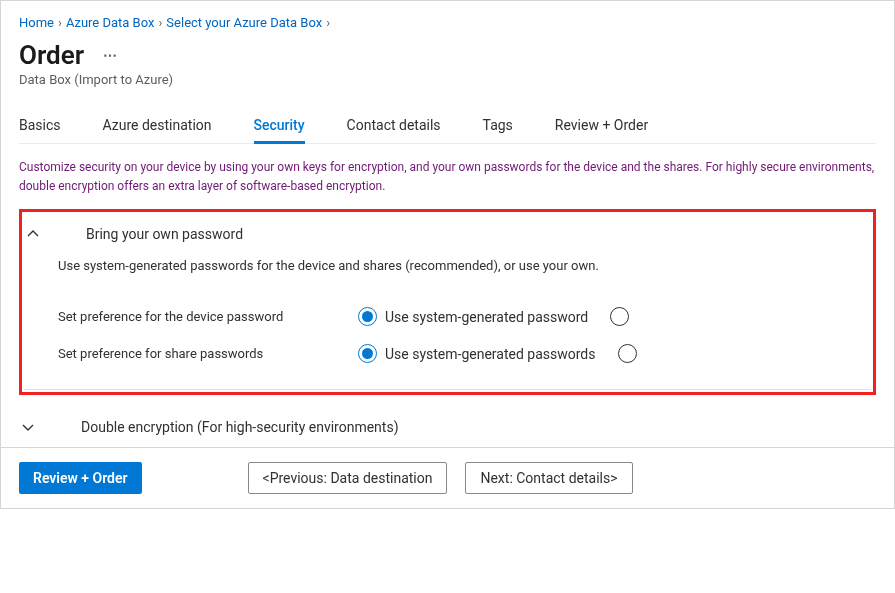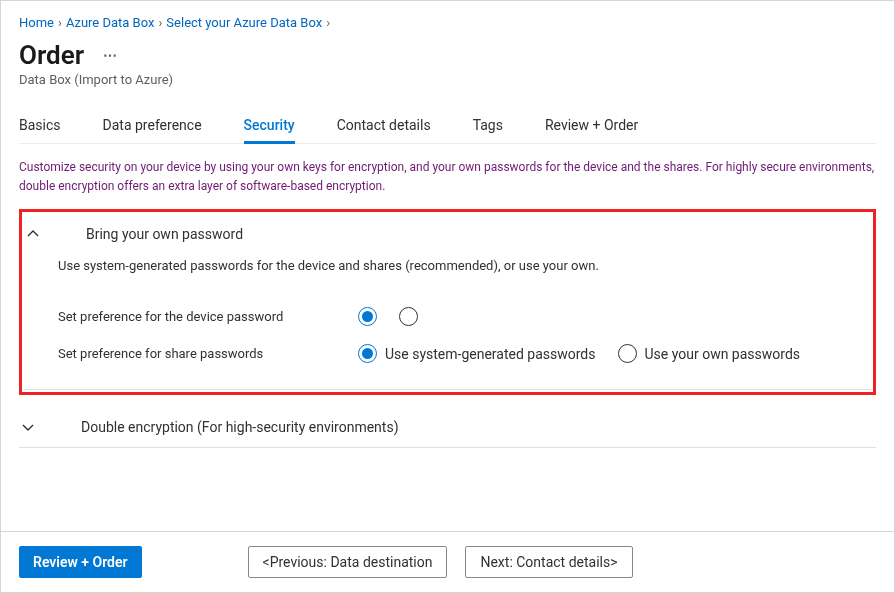--- a/index.html
+++ b/index.html
@@ -4,21 +4,21 @@
 <style>
   * { box-sizing: border-box; }
   html, body {
     margin: 0; padding: 0;
     font-family: "Segoe UI", -apple-system, BlinkMacSystemFont, Roboto, sans-serif;
     font-size: 13px;
     color: #323130;
     background: #ffffff;
   }
   .frame {
-    width: 895px; height: 593px;
+    width: 895px; height: 509px;
     border: 1px solid #d5d5d5;
     position: relative;
     background: #fff;
   }
   .content { padding: 10px 18px 0 18px; }
   .breadcrumb {
     display: flex; align-items: center;
     font-size: 13px;
     color: #0078d4;
     gap: 4px;
@@ -148,21 +148,21 @@
     </div>
 
     <h1 class="title">
       <span>Order</span>
       <span class="ellipsis-icon">⋯</span>
     </h1>
     <div class="subtitle">Data Box (Import to Azure)</div>
 
     <div class="tabs">
       <div class="tab">Basics</div>
-      <div class="tab">Data preference</div>
+      <div class="tab">Azure destination</div>
       <div class="tab active">Security</div>
       <div class="tab">Contact details</div>
       <div class="tab">Tags</div>
       <div class="tab">Review + Order</div>
     </div>
 
     <div class="desc">Customize security on your device by using your own keys for encryption, and your own passwords for the device and the shares. For highly secure environments, double encryption offers an extra layer of software-based encryption.</div>
 
     <div class="highlight-box">
       <div class="accordion">
@@ -177,39 +177,39 @@
         <div class="acc-body">
           <div class="hint">Use system-generated passwords for the device and shares (recommended), or use your own.</div>
 
           <div class="pref-row">
             <div class="pref-label">Set preference for the device password</div>
             <div class="radio-group">
               <div class="radio selected">
                 <span class="r-outer">
                     <span class="r-inner"></span>
                   </span>
+                <span>Use system-generated password</span>
               </div>
               <div class="radio">
                 <span class="r-outer"></span>
               </div>
             </div>
           </div>
 
           <div class="pref-row">
             <div class="pref-label">Set preference for share passwords</div>
             <div class="radio-group">
               <div class="radio selected">
                 <span class="r-outer">
                     <span class="r-inner"></span>
                   </span>
                 <span>Use system-generated passwords</span>
               </div>
               <div class="radio">
                 <span class="r-outer"></span>
-                <span>Use your own passwords</span>
               </div>
             </div>
           </div>
         </div>
       </div>
     </div>
 
     <div class="accordion section2">
       <div class="acc-header">
         <span class="chevron">

